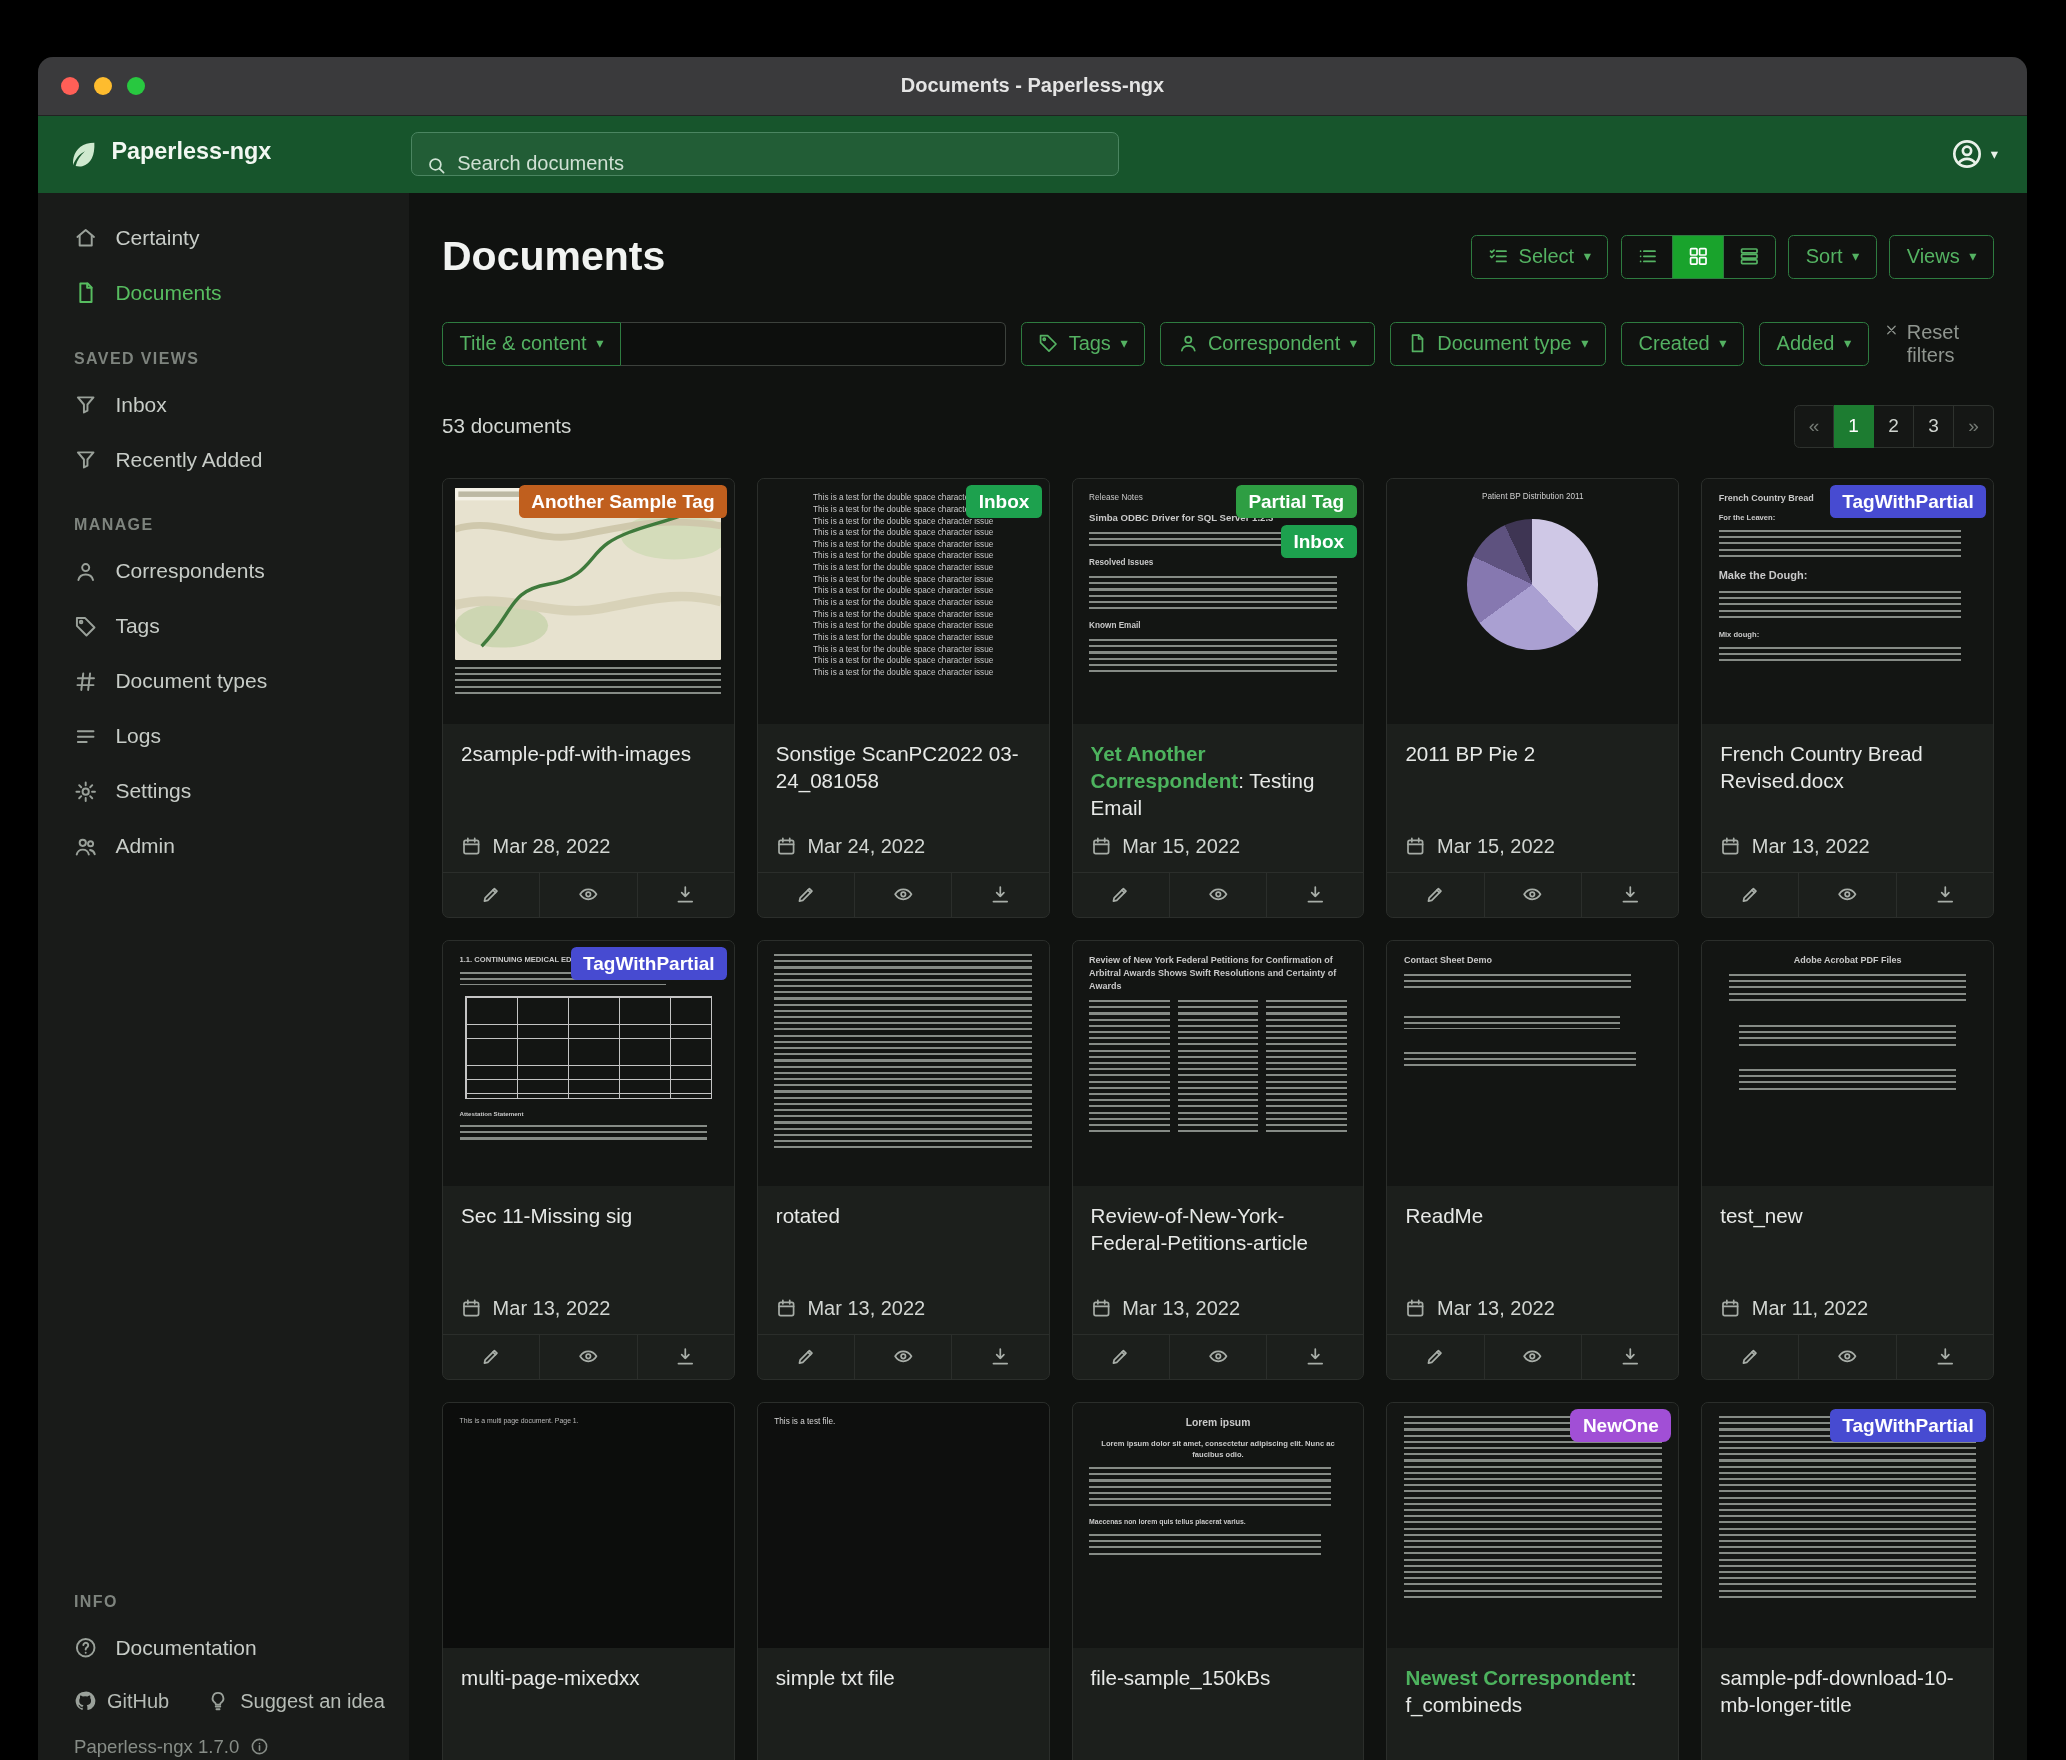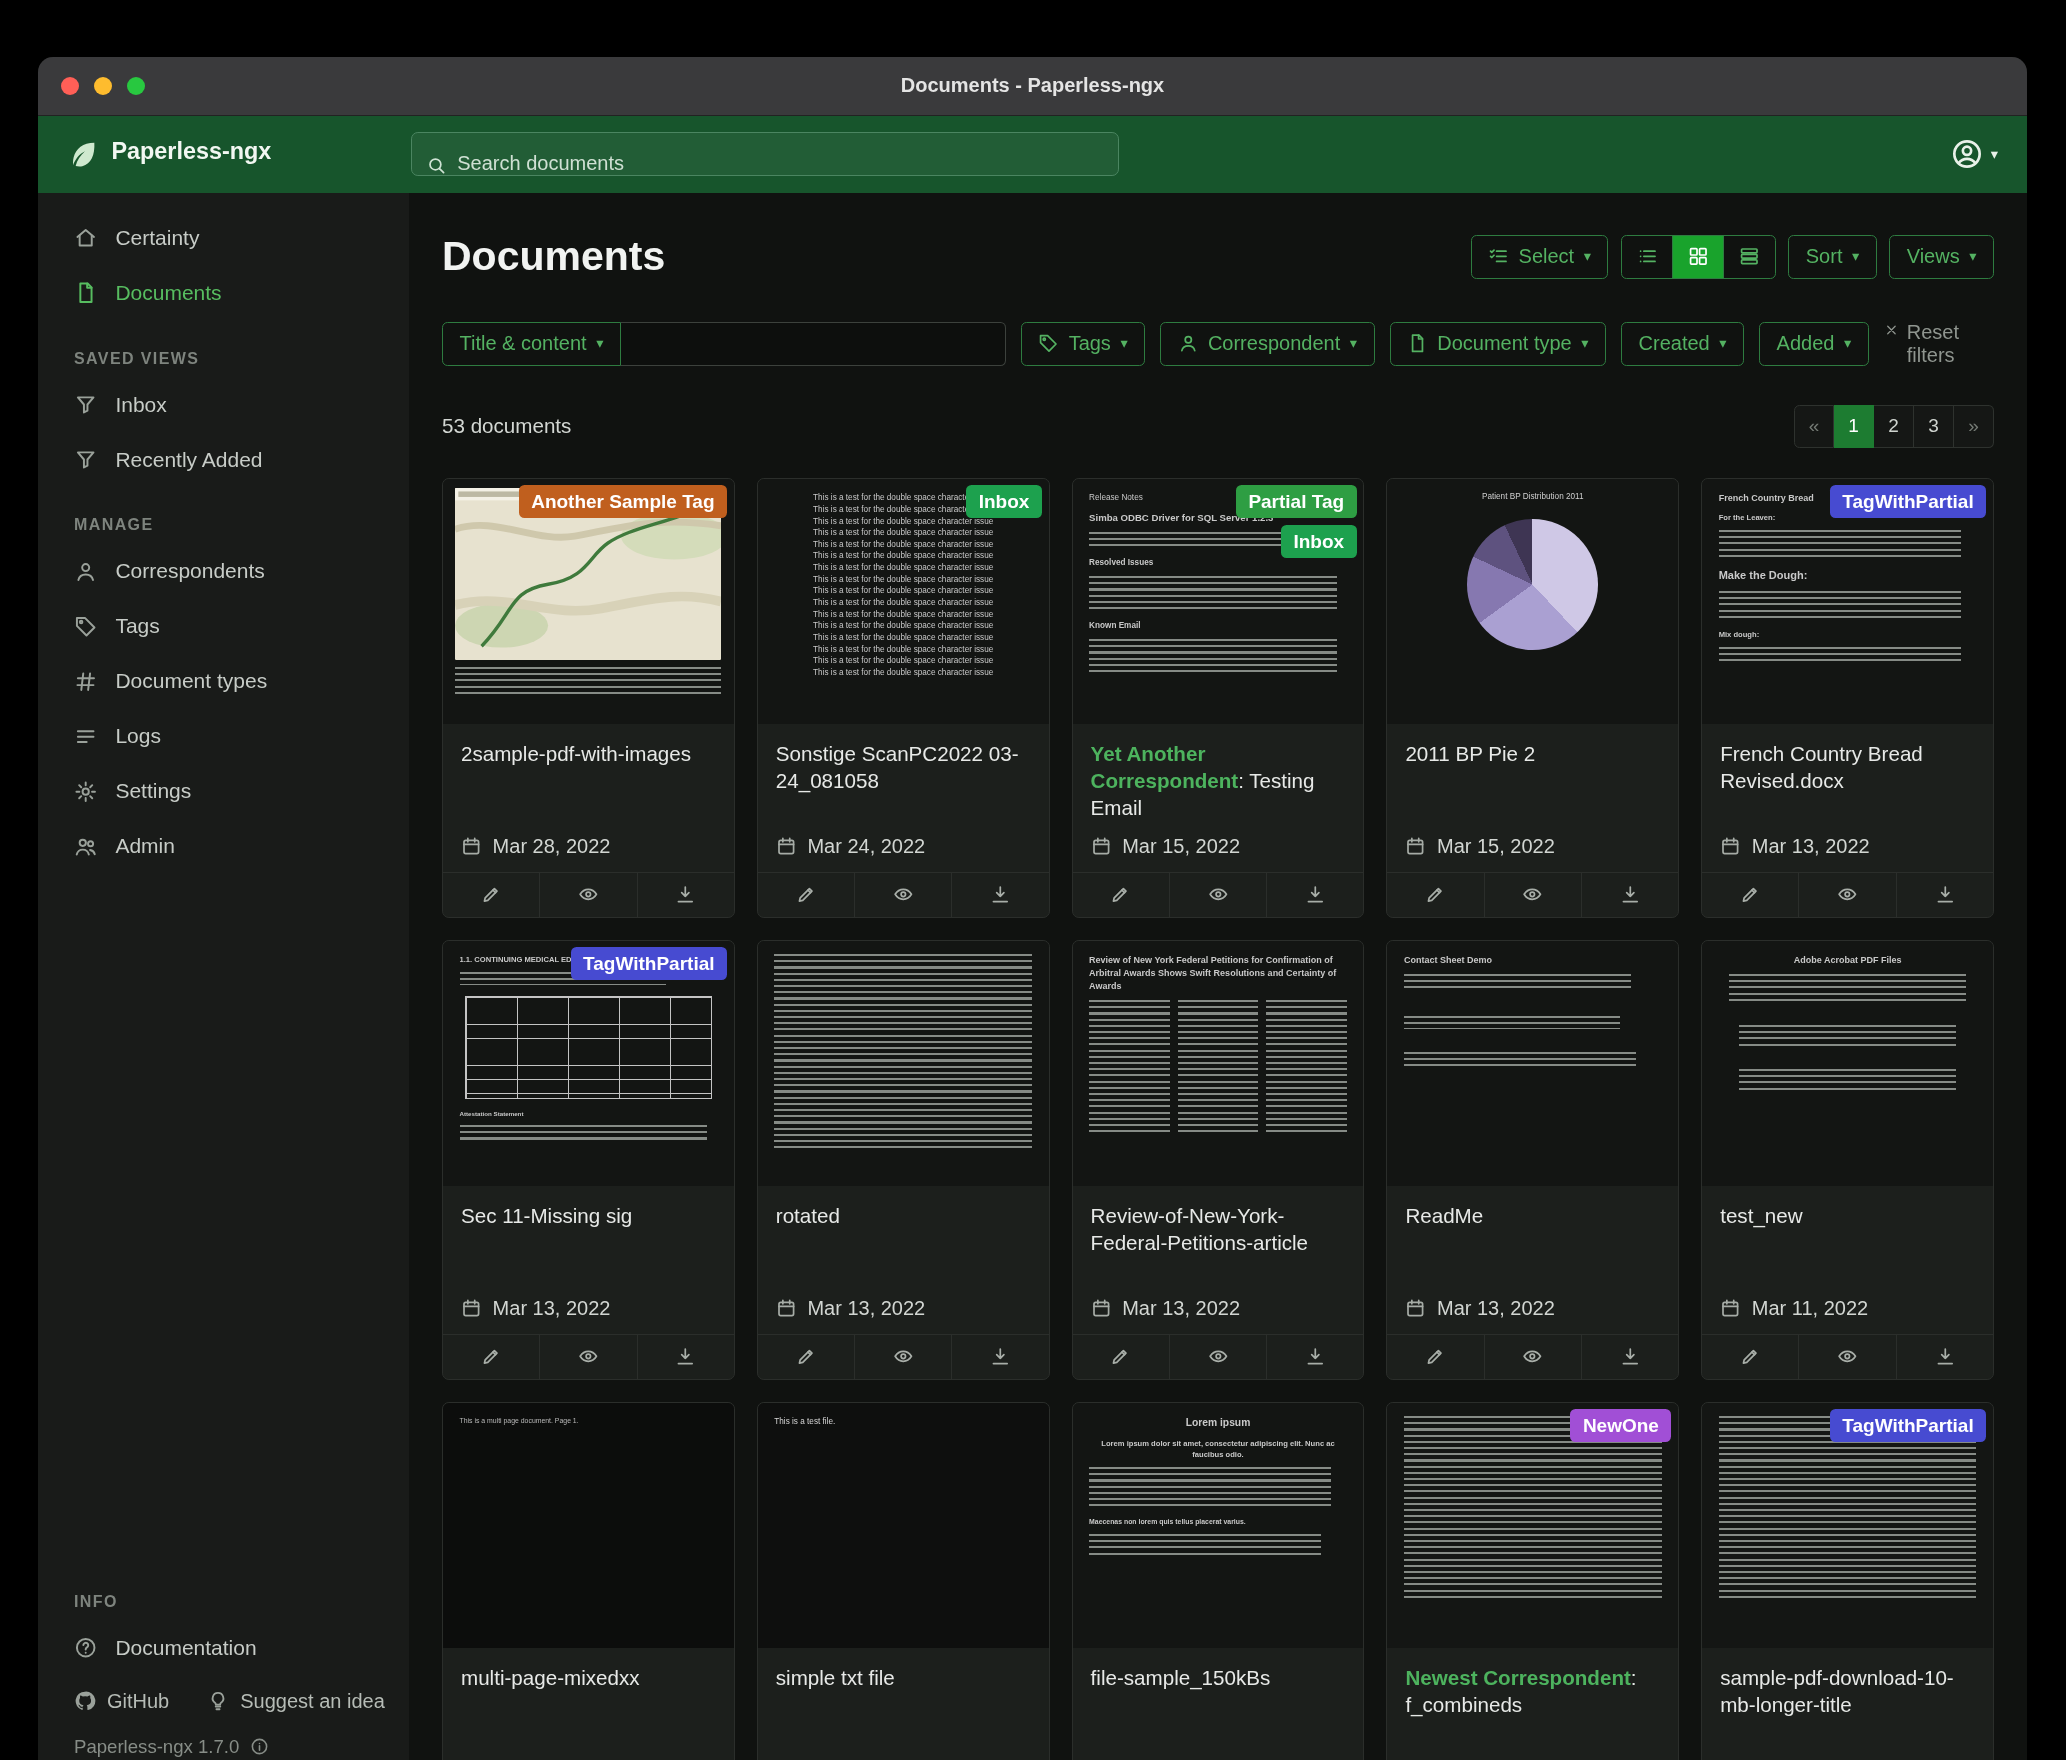--- a/index.html
+++ b/index.html
@@ -950,21 +950,21 @@
               <div class="card-body">
                 <div class="card-title">file-sample_150kBs</div>
               </div>
             </div>
             <div class="card">
               <div class="thumb" style="background: rgb(20, 22, 20);">
                 <div class="page">
                   <div class="bars" style="height: 186px; width: 100%;"></div>
                 </div>
                 <div class="tagstack">
-                  <span class="tag" style="background: rgb(161, 79, 214);">NewOne</span>
+                  <span class="tag" style="background: rgb(161, 79, 214); border-radius: 8px;">NewOne</span>
                 </div>
               </div>
               <div class="card-body">
                 <div class="card-title"><span class="corr">Newest Correspondent</span>: f_combineds</div>
               </div>
             </div>
             <div class="card">
               <div class="thumb" style="background: rgb(20, 22, 20);">
                 <div class="page">
                   <div class="bars" style="height: 186px; width: 100%;"></div>

